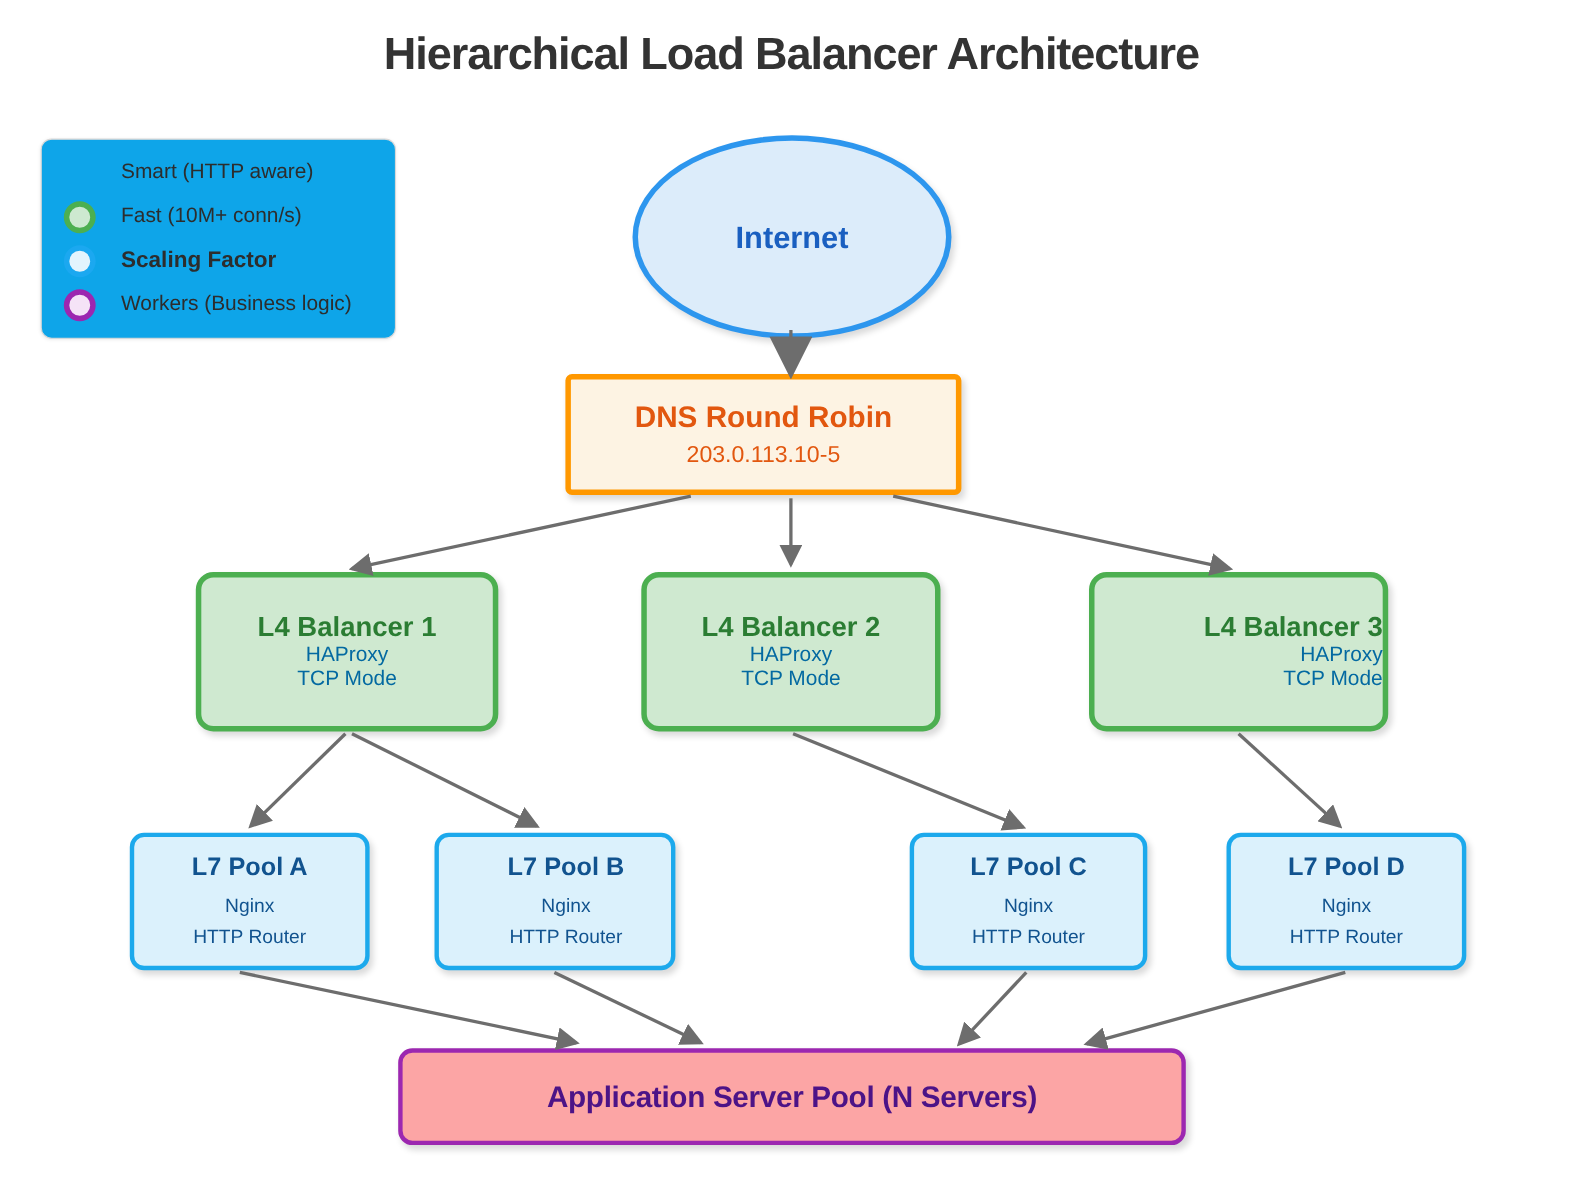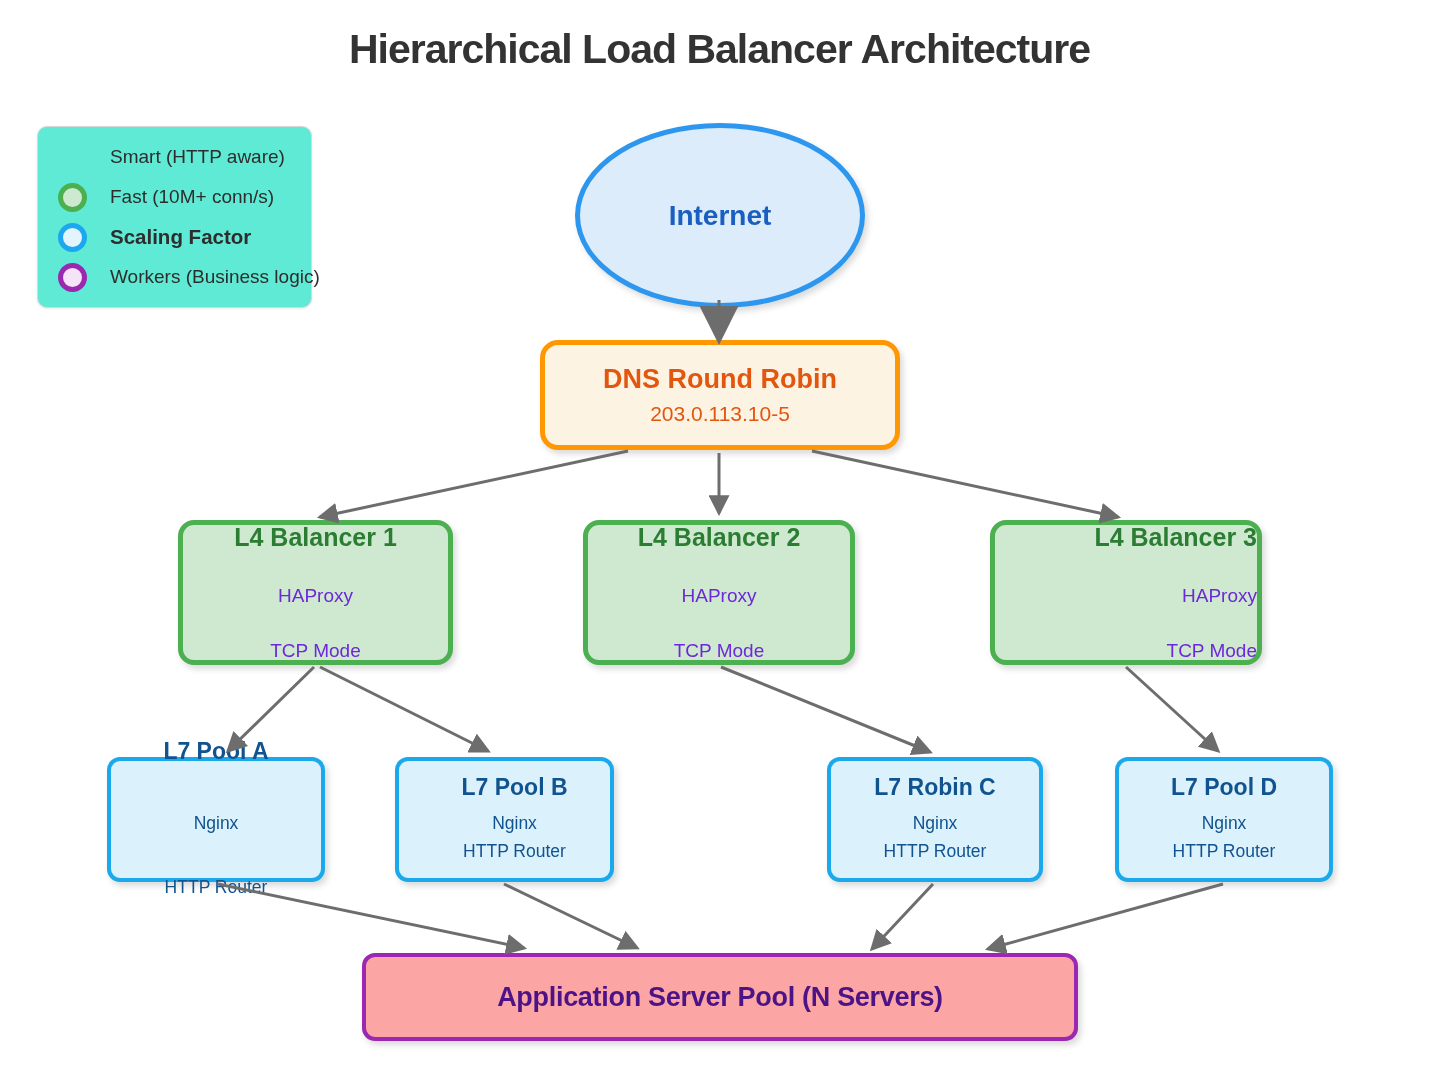--- a/index.html
+++ b/index.html
@@ -6,22 +6,22 @@
   .canvas{
     position:relative;width:1439px;height:1079px;background:#ffffff;overflow:hidden;
     font-family:"Liberation Sans","DejaVu Sans",sans-serif;
   }
   .title{
     position:absolute;left:0;top:26px;width:100%;text-align:center;
     font-size:41px;font-weight:bold;letter-spacing:-1px;color:#333333;
   }
   
   .legend{
-    position:absolute;left:37px;top:126px;width:275px;height:182px;box-sizing:border-box;
-    background:#5eead4;border:1.5px solid #d8d8d8;border-radius:10px;
+    position:absolute;left:37px;top:126px;width:323px;height:182px;box-sizing:border-box;
+    background:#0ea5e9;border:1.5px solid #d8d8d8;border-radius:10px;
     box-shadow:0 1px 3px rgba(0,0,0,0.08);
     display:flex;flex-direction:column;justify-content:space-around;
     padding:10px 12px 10px 20px;
   }
   .legend-row{display:flex;align-items:center;gap:23px;height:34px;}
   .swatch{width:29px;height:29px;border-radius:50%;box-sizing:border-box;flex:0 0 29px;}
   .swatch.none{border:none;background:transparent;}
   .swatch.green{border:5px solid #4caf50;background:#cde9d0;}
   .swatch.blue{border:5px solid #1ba8f0;background:#e3f4fd;}
   .swatch.purple{border:5px solid #9c27b0;background:#f5e3f7;}
@@ -30,41 +30,41 @@
   
   .node{position:absolute;box-sizing:border-box;display:flex;flex-direction:column;
         align-items:center;justify-content:center;text-align:center;
         box-shadow:3px 4px 6px rgba(0,0,0,0.15);}
   .ellipse{
     left:575px;top:123px;width:290px;height:185px;border-radius:50%;
     background:#dcecfa;border:5px solid #2d96ee;
   }
   .ellipse .node-title{font-size:28px;font-weight:bold;color:#1a5fc0;}
   .dns{
-    left:540px;top:340px;width:360px;height:110px;border-radius:18px;
+    left:514px;top:340px;width:360px;height:110px;border-radius:6px;
     background:#fdf3e3;border:5px solid #ff9800;gap:7px;
   }
   .dns .node-title{font-size:27px;font-weight:bold;color:#e2570f;}
   .dns .node-sub{font-size:21px;color:#e2570f;}
   .l4{
     top:520px;height:145px;border-radius:16px;
     background:#cfe9d0;border:5px solid #4caf50;
   }
   .l4 .node-title{font-size:25px;font-weight:bold;color:#2b7d33;}
-  .l4 .node-sub{font-size:19px;color:#6d28d9;margin-top:33px;}
+  .l4 .node-sub{font-size:19px;color:#0369a1;}
   .l4-1{left:178px;width:275px;}
   .l4-2{left:583px;width:272px;text-align:right;}
   .l4-3{left:990px;width:272px;align-items:flex-end;}
   .l7{
     top:757px;height:125px;border-radius:13px;
     background:#dbf1fc;border:4px solid #1ca9ec;
   }
   .l7 .node-title{font-size:23px;font-weight:bold;color:#11538f;margin-bottom:9px;}
   .l7 .node-sub{font-size:17.5px;color:#11538f;line-height:1.55;}
-  .l7-a{left:107px;width:218px;gap:36px;}
+  .l7-a{left:118px;width:218px;}
   .l7-b{left:395px;width:219px;padding-left:20px;}
   .l7-c{left:827px;width:216px;}
   .l7-d{left:1115px;width:218px;}
   .app{
     left:362px;top:953px;width:716px;height:88px;border-radius:13px;
     background:#fca5a5;border:4.5px solid #9c27b0;
   }
   .app .node-title{font-size:27px;font-weight:bold;letter-spacing:-0.3px;color:#4c1387;}
   
   .edges{position:absolute;left:0;top:0;width:1439px;height:1079px;z-index:10;pointer-events:none;}
@@ -124,21 +124,21 @@
     <div class="node-title">L7 Pool A</div>
     <div class="node-sub">Nginx</div>
     <div class="node-sub">HTTP Router</div>
   </div>
   <div class="node l7 l7-b">
     <div class="node-title">L7 Pool B</div>
     <div class="node-sub">Nginx</div>
     <div class="node-sub">HTTP Router</div>
   </div>
   <div class="node l7 l7-c">
-    <div class="node-title">L7 Robin C</div>
+    <div class="node-title">L7 Pool C</div>
     <div class="node-sub">Nginx</div>
     <div class="node-sub">HTTP Router</div>
   </div>
   <div class="node l7 l7-d">
     <div class="node-title">L7 Pool D</div>
     <div class="node-sub">Nginx</div>
     <div class="node-sub">HTTP Router</div>
   </div>
 
   <div class="node app">

